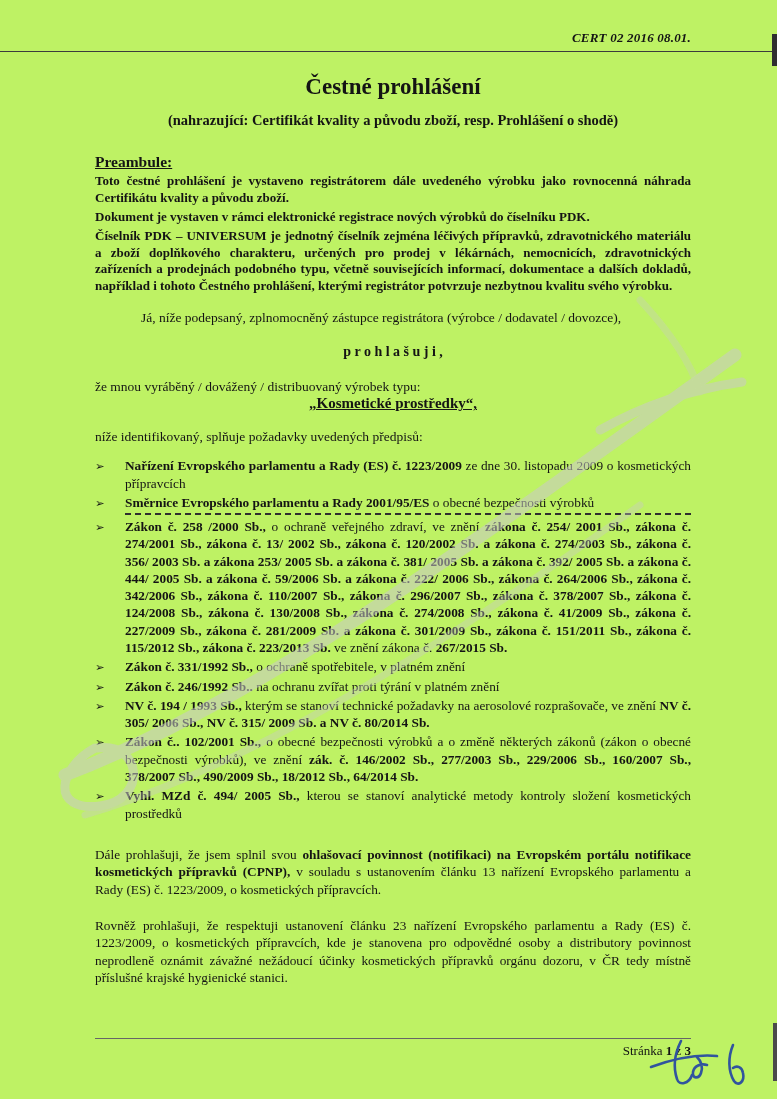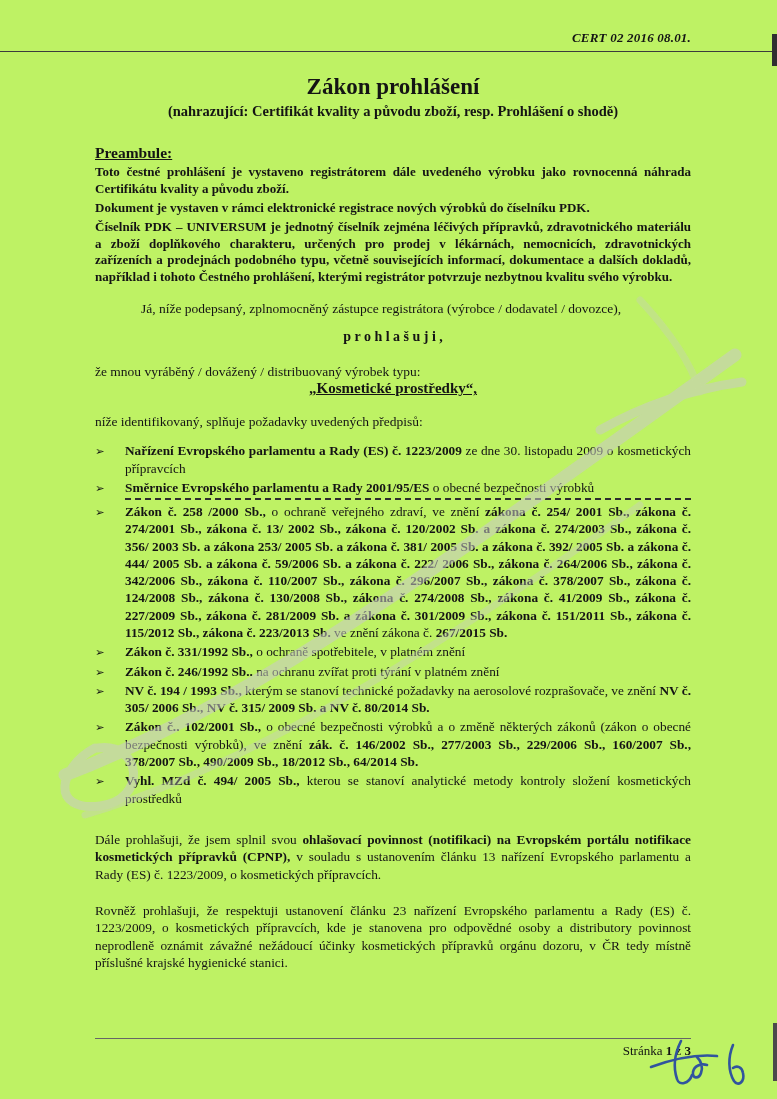--- a/index.html
+++ b/index.html
@@ -6,25 +6,25 @@
   body { background: #d9d9d9; font-family: "Liberation Serif", serif; }
   .page {
     width: 777px; height: 1099px; margin: 0 auto; position: relative;
     background: #bef264; overflow: hidden; color: #141414;
     box-shadow: 0 0 8px rgba(0,0,0,.35);
   }
   .content { position: relative; z-index: 2; padding: 30px 86px 0 95px; }
   .doc-code { text-align: right; font-style: italic; font-weight: bold; font-size: 13px; letter-spacing: .2px; }
   .header-rule { border-bottom: 1.5px solid #3c3c3c; margin: 5px -86px 0 -95px; }
   .title { text-align: center; font-size: 23px; font-weight: bold; margin: 22px 0 0 0; }
-  .subtitle { text-align: center; font-size: 14.5px; font-weight: bold; margin-top: 3px; }
+  .subtitle { text-align: center; font-size: 14.5px; font-weight: bold; margin-top: 12px; }
   .preamble-heading { font-size: 15.5px; font-weight: bold; margin-top: 24px; text-decoration: underline; }
   .preamble-p { font-size: 13px; font-weight: bold; line-height: 1.3; text-align: justify; margin: 2px 0 0 0; }
   .decl-intro { font-size: 13.5px; margin: 15px 0 0 0; text-indent: 46px; }
-  .prohlasuji { font-size: 14px; font-weight: bold; text-align: center; margin-top: 12px; }
+  .prohlasuji { font-size: 14px; font-weight: bold; text-align: center; margin-top: 18px; }
   .product-intro { font-size: 13.5px; margin: 19px 0 0 0; }
   .product-type { font-size: 15px; font-weight: bold; text-align: center; text-decoration: underline; }
   .compliance-intro { font-size: 13.5px; margin: 17px 0 0 0; }
   .regs { list-style: none; margin: 12px 0 0 0; padding: 0; }
   .regs li { display: flex; margin-bottom: 2px; }
   .regs .marker { flex: 0 0 30px; font-family: "DejaVu Sans", sans-serif; font-size: 11.5px; padding-top: 2px; }
   .regs .itext { flex: 1; font-size: 13.3px; line-height: 1.3; text-align: justify; }
   .b { font-weight: bold; }
   li.divider-row { display: block !important; margin: 1px 0 3px 30px; }
   .dashes { display: block; border-top: 2px dashed #2e2e2e; height: 0; }
@@ -43,21 +43,21 @@
 </style>
 </head>
 <body>
 
 <div class="page">
 
   <div class="content">
     <div class="doc-code">CERT 02 2016 08.01.</div>
     <div class="header-rule"></div>
 
-    <h1 class="title">Zákon prohlášení</h1>
+    <h1 class="title">Čestné prohlášení</h1>
     <div class="subtitle">(nahrazující: Certifikát kvality a původu zboží, resp. Prohlášení o shodě)</div>
 
     <div class="preamble-heading">Preambule:</div>
     <p class="preamble-p">Toto čestné prohlášení je vystaveno registrátorem dále uvedeného výrobku jako rovnocenná náhrada Certifikátu kvality a původu zboží.</p>
     <p class="preamble-p">Dokument je vystaven v rámci elektronické registrace nových výrobků do číselníku PDK.</p>
     <p class="preamble-p">Číselník PDK – UNIVERSUM je jednotný číselník zejména léčivých přípravků, zdravotnického materiálu a zboží doplňkového charakteru, určených pro prodej v lékárnách, nemocnicích, zdravotnických zařízeních a prodejnách podobného typu, včetně souvisejících informací, dokumentace a dalších dokladů, například i tohoto Čestného prohlášení, kterými registrátor potvrzuje nezbytnou kvalitu svého výrobku.</p>
 
     <p class="decl-intro">Já, níže podepsaný, zplnomocněný zástupce registrátora (výrobce / dodavatel / dovozce),</p>
     <div class="prohlasuji">p r o h l a š u j i ,</div>
     <p class="product-intro">že mnou vyráběný / dovážený  / distribuovaný výrobek typu:</p>

